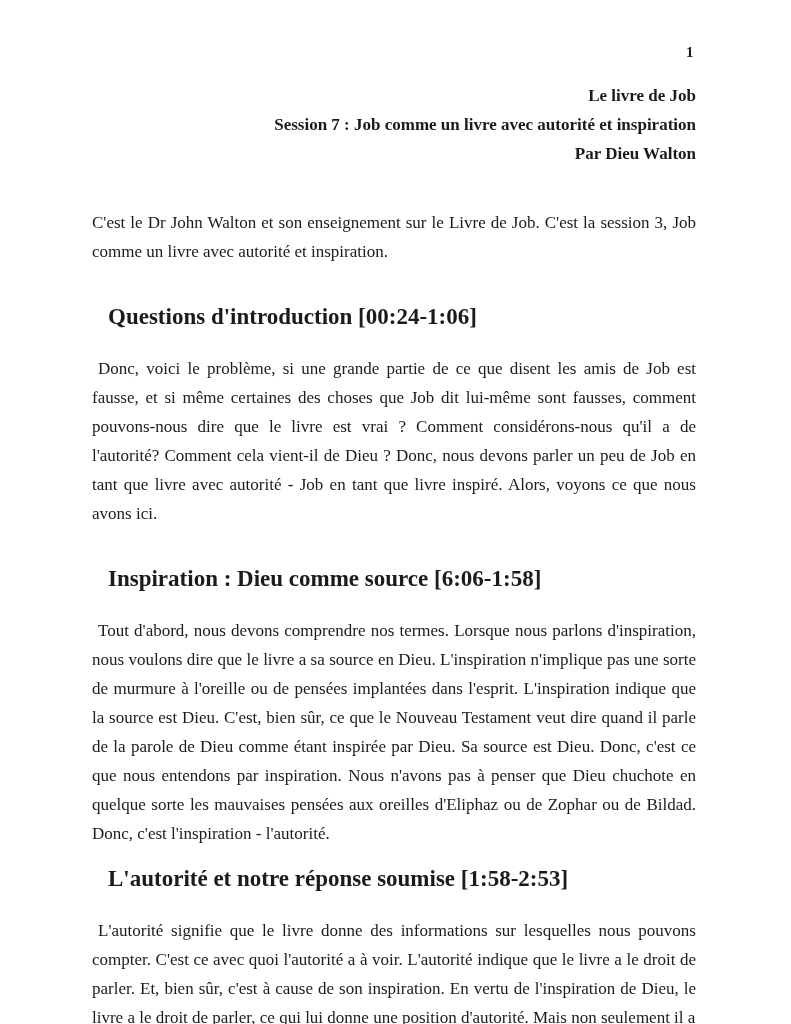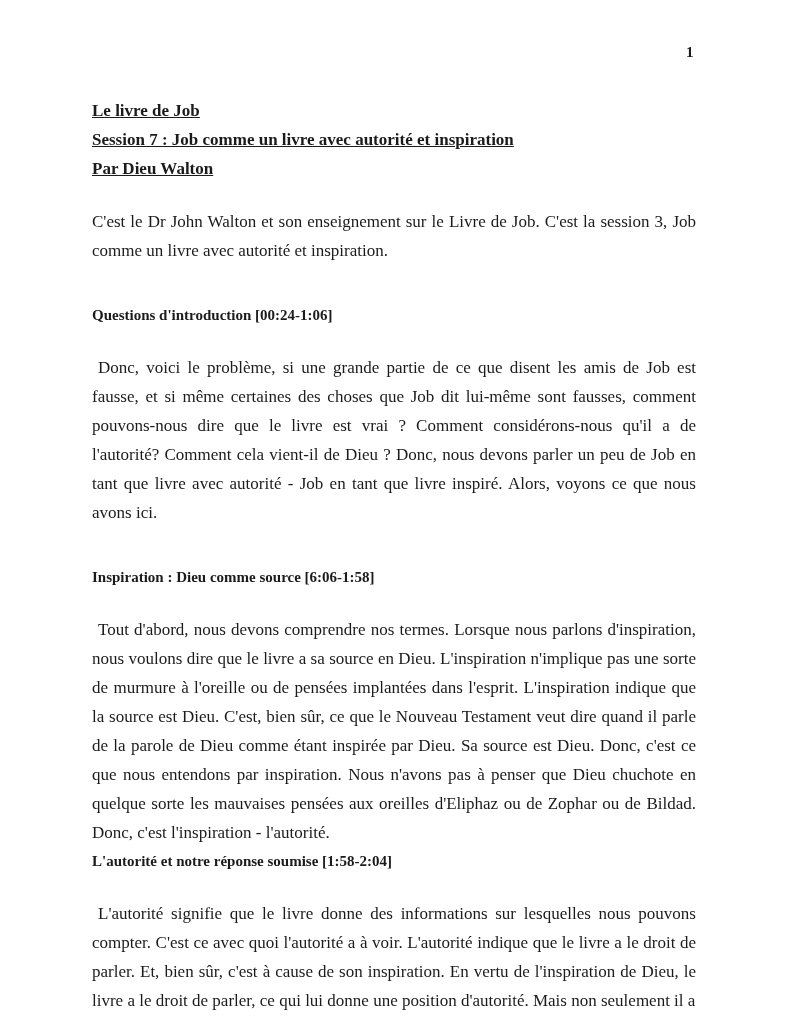--- a/index.html
+++ b/index.html
@@ -20,45 +20,44 @@
   }
   .page-number {
     position: absolute;
     top: 44px;
     right: 97px;
     font-size: 15px;
     font-weight: bold;
     letter-spacing: 0.5px;
   }
   .title-block {
-    margin-top: 58px;
-    text-align: left;
+    margin-top: 43px;
+    text-align: right;
     font-weight: bold;
     font-size: 17px;
     line-height: 29px;
-    text-decoration: underline;
   }
   p {
     margin: 0;
     font-size: 17px;
     line-height: 29px;
     text-align: justify;
   }
   .intro {
-    margin-top: 24px;
+    margin-top: 40px;
   }
   .section {
     margin-top: 36px;
   }
   .section.tight {
     margin-top: 0;
   }
   h2 {
-    margin: 0;
-    font-size: 15px;
+    margin: 16px;
+    font-size: 23px;
     line-height: 29px;
     font-weight: bold;
   }
   .indented {
     text-indent: 6px;
     margin-top: 23px;
   }
 </style>
 </head>
 <body>
@@ -79,17 +78,17 @@
     <h2>Questions d'introduction [00:24-1:06]</h2>
     <p class="indented">Donc, voici le problème, si une grande partie de ce que disent les amis de Job est fausse, et si même certaines des choses que Job dit lui-même sont fausses, comment pouvons-nous dire que le livre est vrai ? Comment considérons-nous qu'il a de l'autorité? Comment cela vient-il de Dieu ? Donc, nous devons parler un peu de Job en tant que livre avec autorité - Job en tant que livre inspiré. Alors, voyons ce que nous avons ici.</p>
   </div>
 
   <div class="section">
     <h2>Inspiration : Dieu comme source [6:06-1:58]</h2>
     <p class="indented">Tout d'abord, nous devons comprendre nos termes. Lorsque nous parlons d'inspiration, nous voulons dire que le livre a sa source en Dieu. L'inspiration n'implique pas une sorte de murmure à l'oreille ou de pensées implantées dans l'esprit. L'inspiration indique que la source est Dieu. C'est, bien sûr, ce que le Nouveau Testament veut dire quand il parle de la parole de Dieu comme étant inspirée par Dieu. Sa source est Dieu. Donc, c'est ce que nous entendons par inspiration. Nous n'avons pas à penser que Dieu chuchote en quelque sorte les mauvaises pensées aux oreilles d'Eliphaz ou de Zophar ou de Bildad. Donc, c'est l'inspiration - l'autorité.</p>
   </div>
 
   <div class="section tight">
-    <h2>L'autorité et notre réponse soumise [1:58-2:04]</h2>
+    <h2>L'autorité et notre réponse soumise [1:58-2:53]</h2>
     <p class="indented">L'autorité signifie que le livre donne des informations sur lesquelles nous pouvons compter. C'est ce avec quoi l'autorité a à voir. L'autorité indique que le livre a le droit de parler. Et, bien sûr, c'est à cause de son inspiration. En vertu de l'inspiration de Dieu, le livre a le droit de parler, ce qui lui donne une position d'autorité. Mais non seulement il a</p>
   </div>
 
 </div>
 
 </body></html>

